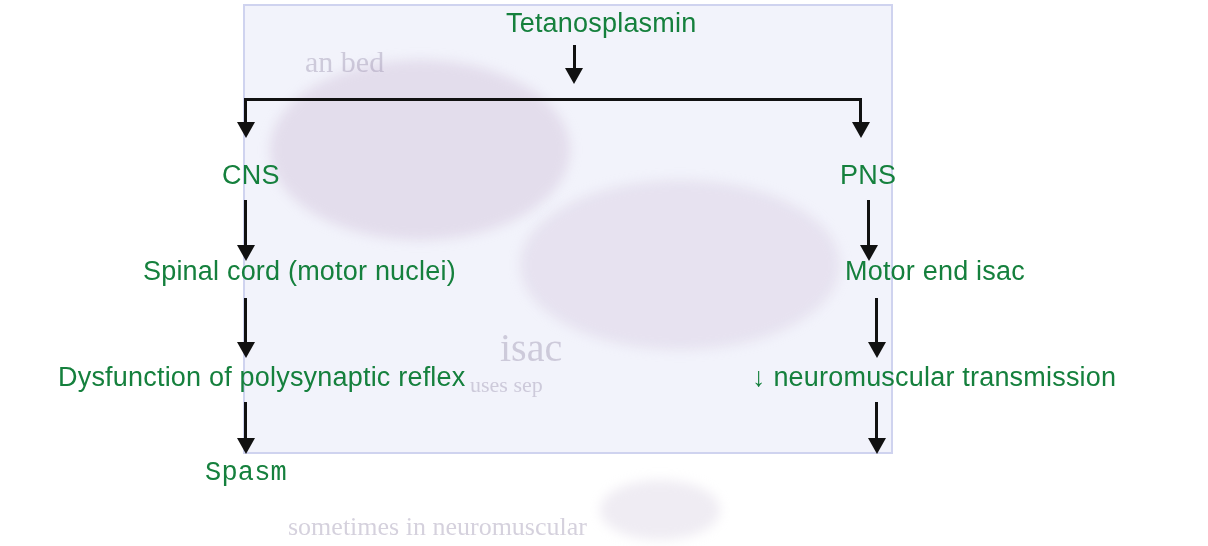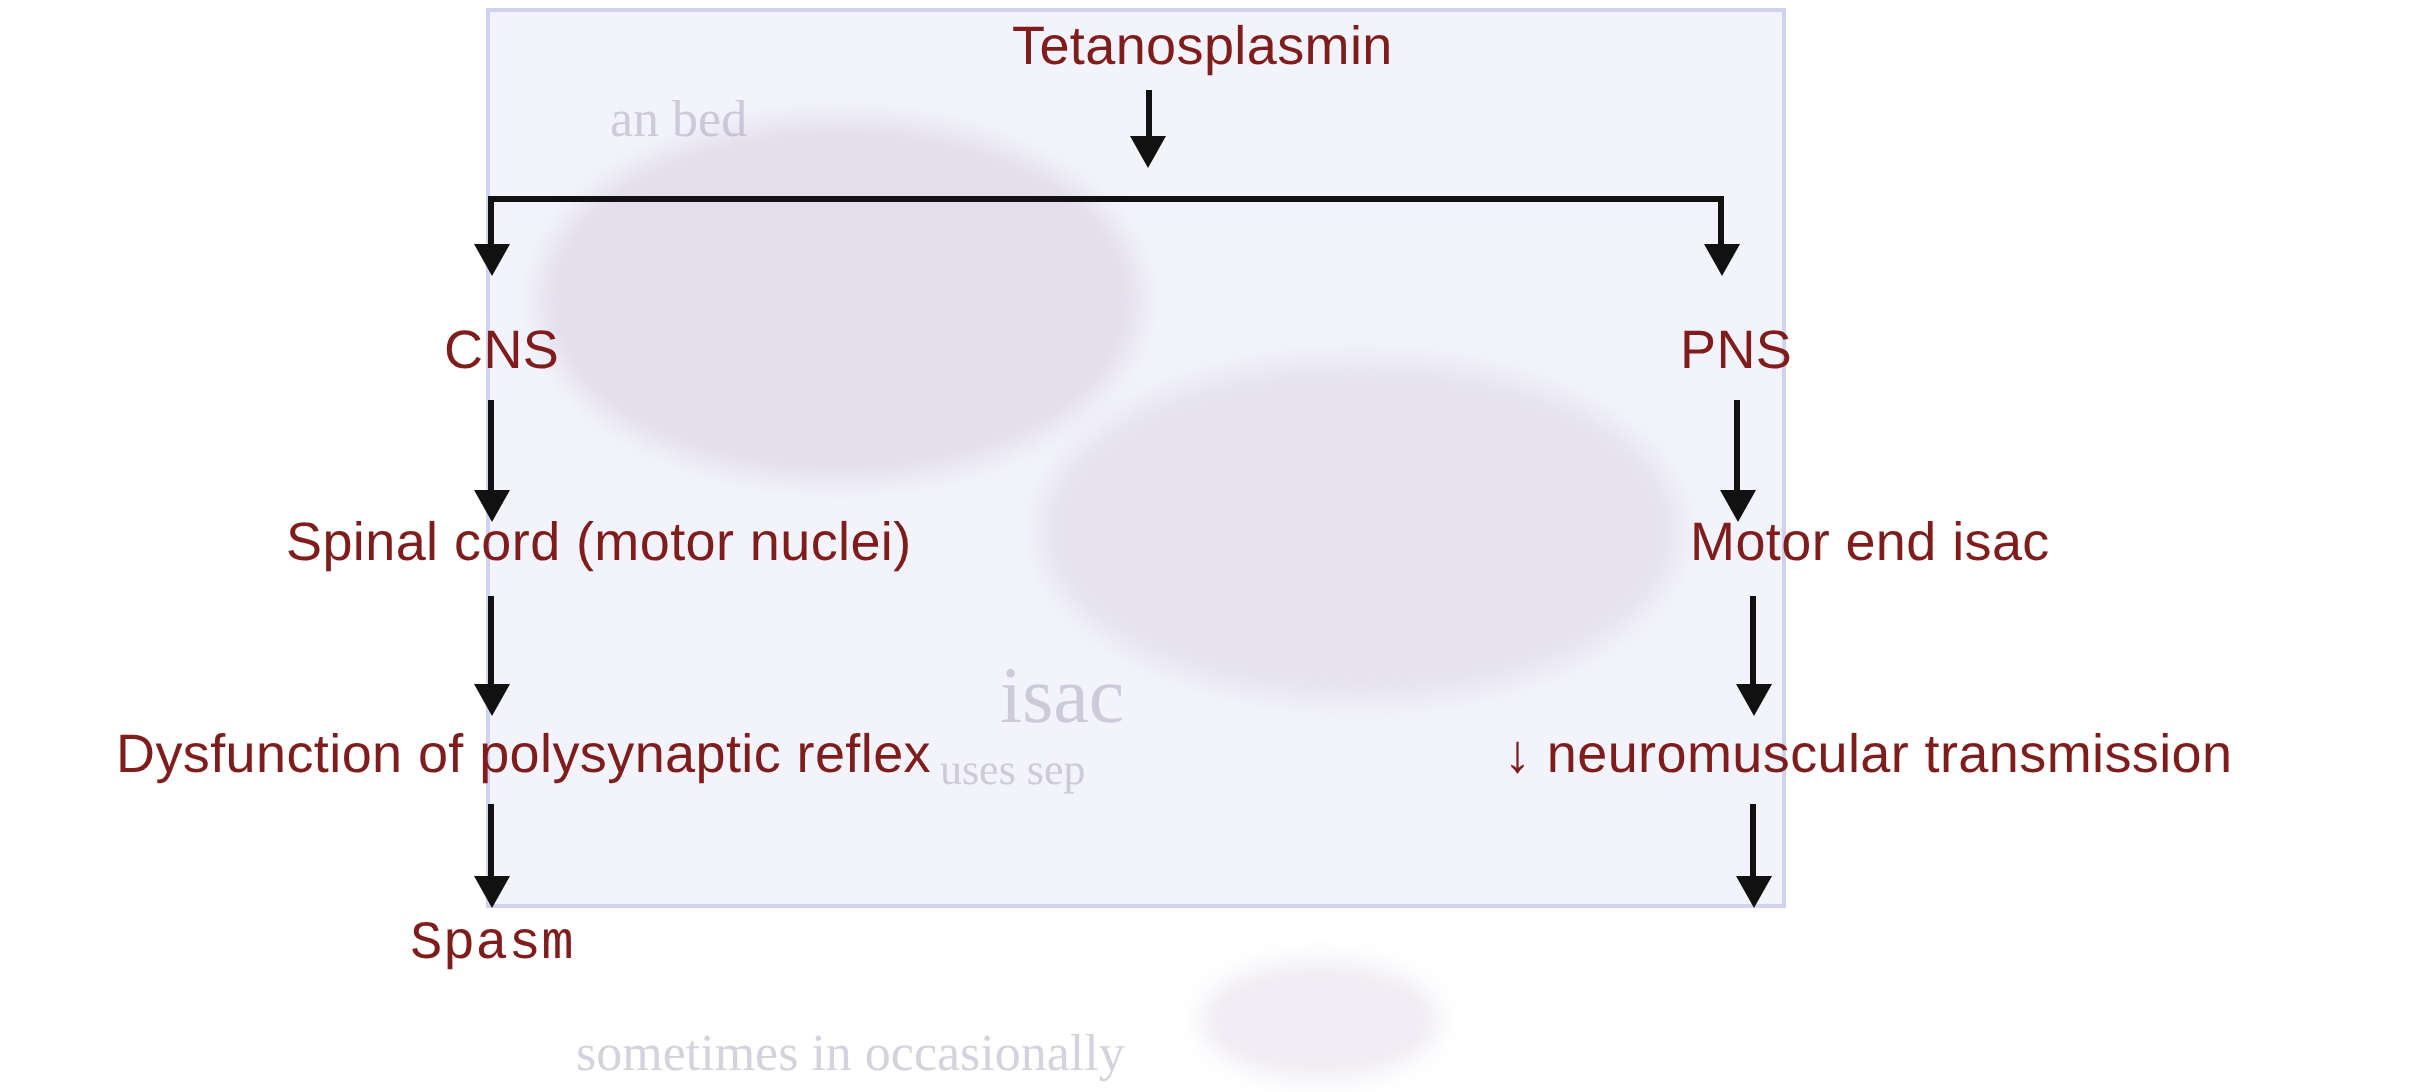--- a/index.html
+++ b/index.html
@@ -36,21 +36,21 @@
   }
   .ghost-blob {
     position: absolute;
     border-radius: 50%;
     filter: blur(6px);
     pointer-events: none;
   }
 
   .node {
     position: absolute;
-    color: #7f1d1d;
+    color: #15803d;
     white-space: nowrap;
     font-size: 27px;
     letter-spacing: 0.2px;
   }
 
   
   .vline {
     position: absolute;
     background: #111111;
     width: 3px;
@@ -72,24 +72,24 @@
 </head>
 <body>
 
 <div id="page">
 
   <div class="scan-box"></div>
   <div class="ghost-blob" style="left:270px;top:60px;width:300px;height:180px;background:rgba(200,180,210,0.35);"></div>
   <div class="ghost-blob" style="left:520px;top:180px;width:320px;height:170px;background:rgba(205,190,215,0.30);"></div>
   <div class="ghost-blob" style="left:600px;top:480px;width:120px;height:60px;background:rgba(210,200,220,0.35);"></div>
 
-  <div class="ghost" style="left:305px;top:45px;font-size:26px;">an bed</div>
+  <div class="ghost" style="left:305px;top:45px;font-size:30px;">an bed</div>
   <div class="ghost" style="left:500px;top:324px;font-size:40px;">isac</div>
   <div class="ghost" style="left:470px;top:372px;font-size:22px;">uses sep</div>
-  <div class="ghost" style="left:288px;top:512px;font-size:26px;">sometimes in occasionally</div>
+  <div class="ghost" style="left:288px;top:512px;font-size:26px;">sometimes in neuromuscular</div>
 
   <div class="node" style="left:506px;top:8px;">Tetanosplasmin</div>
 
   <div class="vline" style="left:573px;top:45px;height:26px;"></div>
   <div class="arrowhead" style="left:565px;top:68px;"></div>
 
   <div class="hline" style="left:244px;top:98px;width:618px;"></div>
   <div class="vline" style="left:244px;top:98px;height:28px;"></div>
   <div class="arrowhead" style="left:237px;top:122px;"></div>
   <div class="vline" style="left:859px;top:98px;height:28px;"></div>

